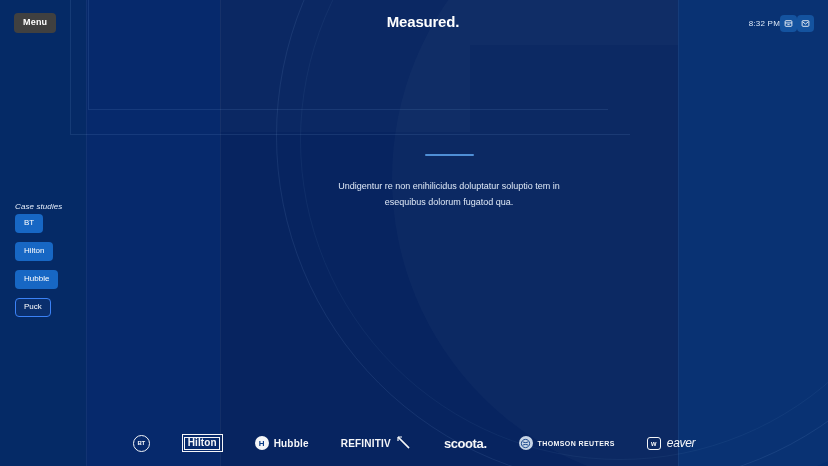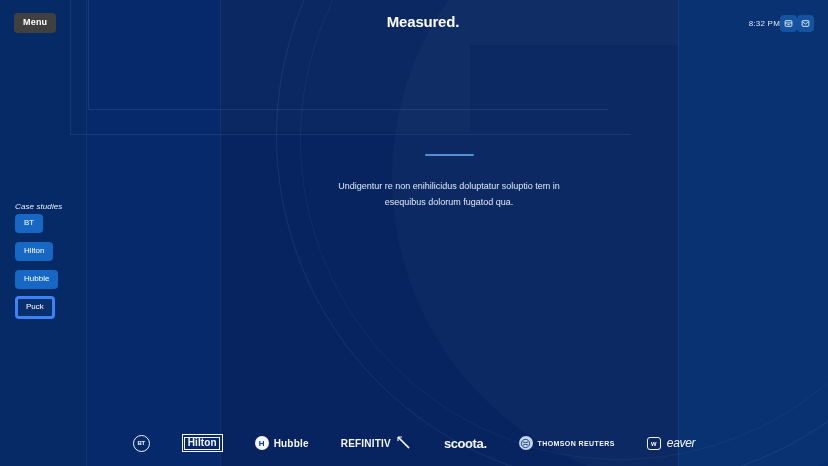--- a/index.html
+++ b/index.html
@@ -171,21 +171,21 @@
     border: 1px solid transparent;
     border-radius: 4px;
     padding: 4px 8px 5px;
     margin-bottom: 6px;
     cursor: pointer;
     line-height: 1;
     white-space: nowrap;
   }
   .case-chip.muted {
     background: #0a2f6d;
-    border: 3px solid #3b82f6;
+    border: 1px solid #3b82f6;
   }
   .case-row { display: block; }
 
   
   .logos {
     position: absolute;
     left: 0; right: 0; bottom: 14px;
     display: flex;
     align-items: center;
     justify-content: center;

